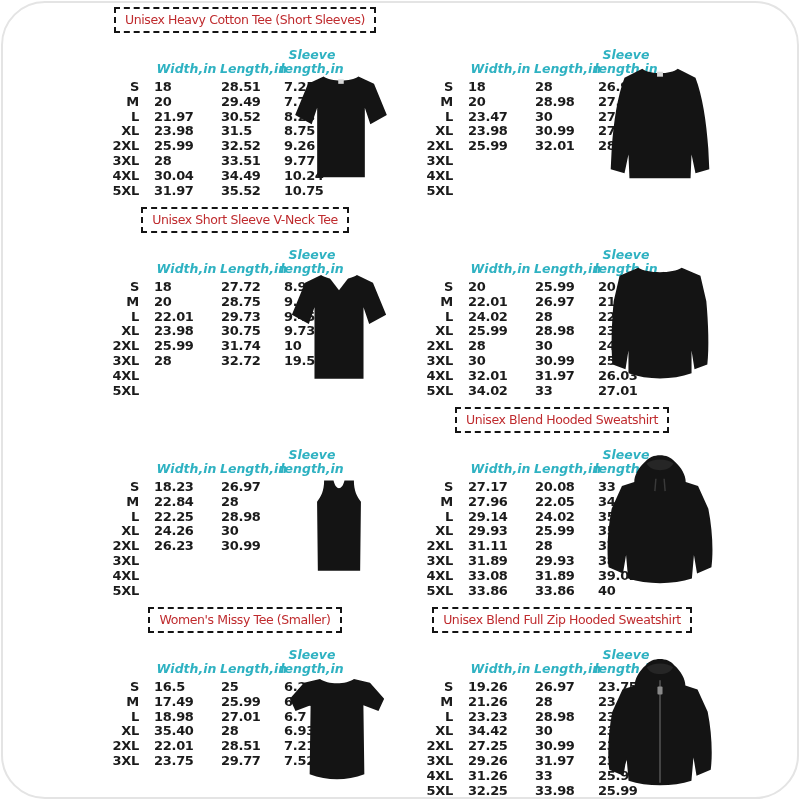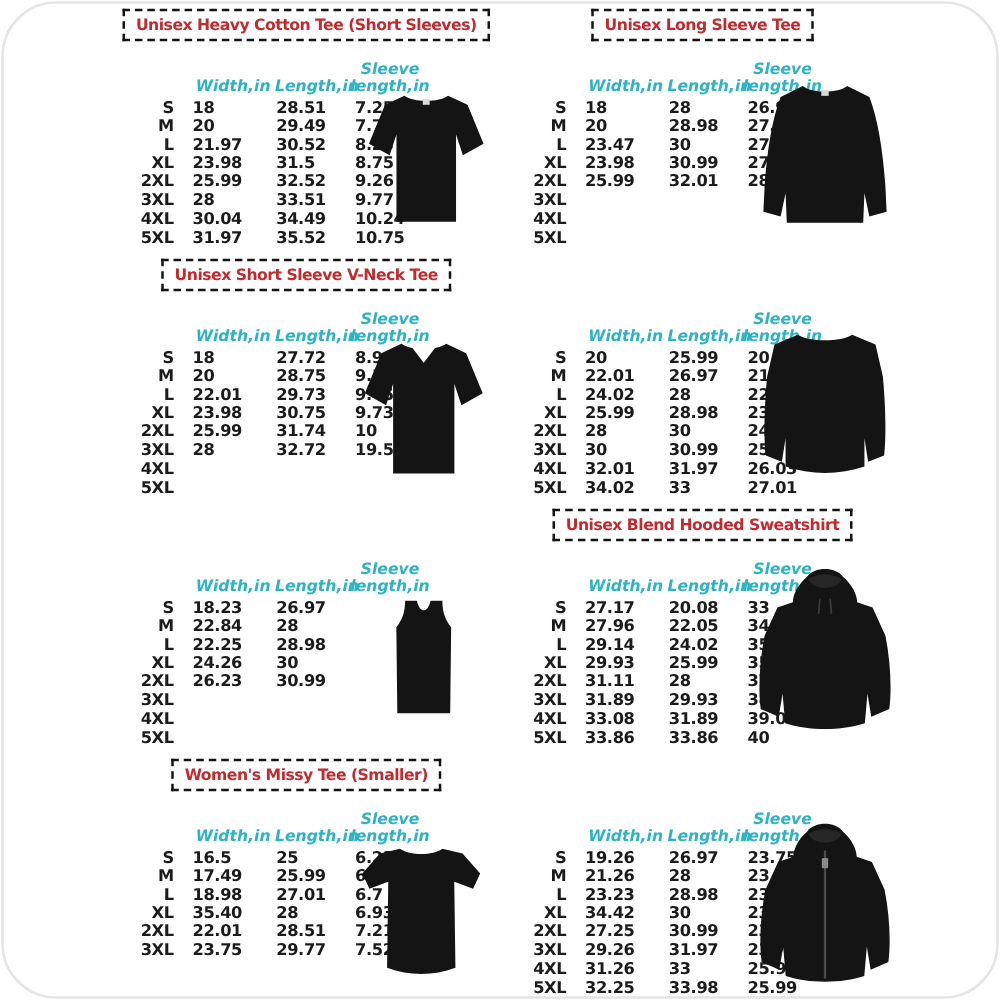--- a/index.html
+++ b/index.html
@@ -14,21 +14,21 @@
   .grid{
     position:absolute;left:88px;top:0;width:634px;height:800px;
     display:grid;grid-template-columns:314px 320px;grid-template-rows:repeat(4,200px);
   }
   .panel{position:relative;}
   .title-box{
     width:max-content;max-width:98%;margin:7px auto 0;
     border:2.5px dashed #141414;padding:3px 9px 4px;background:#fff;
   }
   .title{
-    color:var(--red);font-weight:bold;font-size:12.5px;letter-spacing:-0.4px;
+    color:var(--red);font-weight:normal;font-size:12.5px;letter-spacing:-0.4px;
     white-space:nowrap;display:block;
   }
   .size-table{position:absolute;left:10px;top:42px;}
   .hrow{
     display:grid;grid-template-columns:50px 67px 63px 64px;align-items:end;
     height:34px;color:var(--teal);font-weight:bold;font-size:12.5px;
     text-align:center;line-height:1.12;padding-bottom:3px;
   }
   .hcell{transform:translateX(5px);font-style:italic;}
   .hcell.sleeve{transform:translateX(2px);}
@@ -121,23 +121,20 @@
           </div>
         </div>
         <div class="garment g-short-sleeve-tee-icon">
           <svg viewBox="0 0 120 140">
             <path fill="#141414" d="M41 16 C49 22 71 22 79 16 L96 24 L110 58 L92 68 L86 50 L86 126 L34 126 L34 50 L28 68 L10 58 L24 24 Z"></path>
             <rect x="57" y="19" width="6" height="5" fill="#d9d9d9"></rect>
           </svg>
         </div>
       </div>
       <div class="panel panel-right">
-        <div class="title-box">
-          <span class="title">Unisex Long Sleeve Tee</span>
-        </div>
         <div class="size-table">
           <div class="hrow">
             <div class="hcell"></div>
             <div class="hcell">Width,in</div>
             <div class="hcell">Length,in</div>
             <div class="hcell sleeve">
               <div>Sleeve</div>
               <div>length,in</div>
             </div>
           </div>
@@ -521,20 +518,23 @@
             <div class="cell c3">7.52</div>
           </div>
         </div>
         <div class="garment g-womens-tee-icon">
           <svg viewBox="0 0 120 140">
             <path fill="#141414" d="M42 18 C50 24 70 24 78 18 L95 22 L110 39 L104 52 L88 46 L89 119 C70 126 50 126 31 119 L32 46 L16 52 L10 39 L25 22 Z"></path>
           </svg>
         </div>
       </div>
       <div class="panel panel-right">
+        <div class="title-box">
+          <span class="title">Unisex Blend Full Zip Hooded Sweatshirt</span>
+        </div>
         <div class="size-table">
           <div class="hrow">
             <div class="hcell"></div>
             <div class="hcell">Width,in</div>
             <div class="hcell">Length,in</div>
             <div class="hcell sleeve">
               <div>Sleeve</div>
               <div>length,in</div>
             </div>
           </div>

